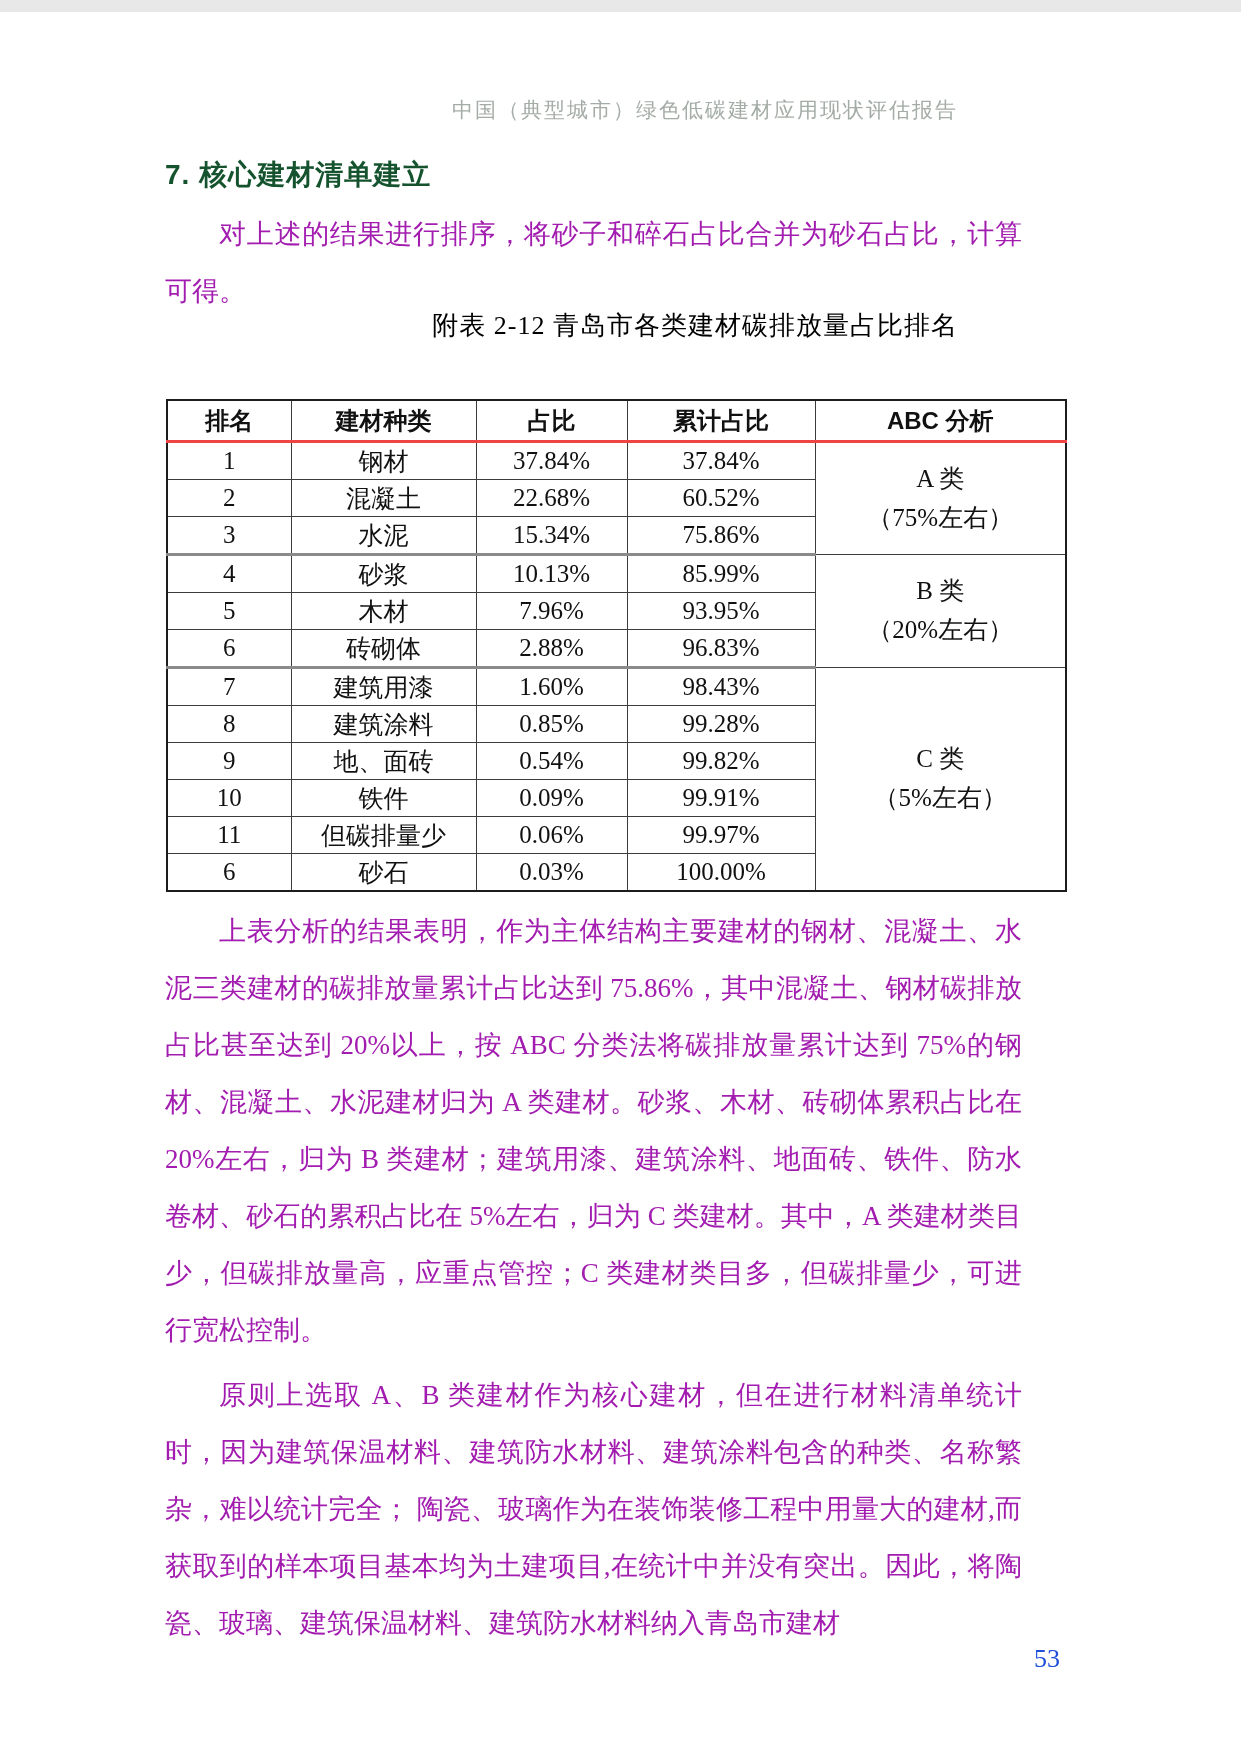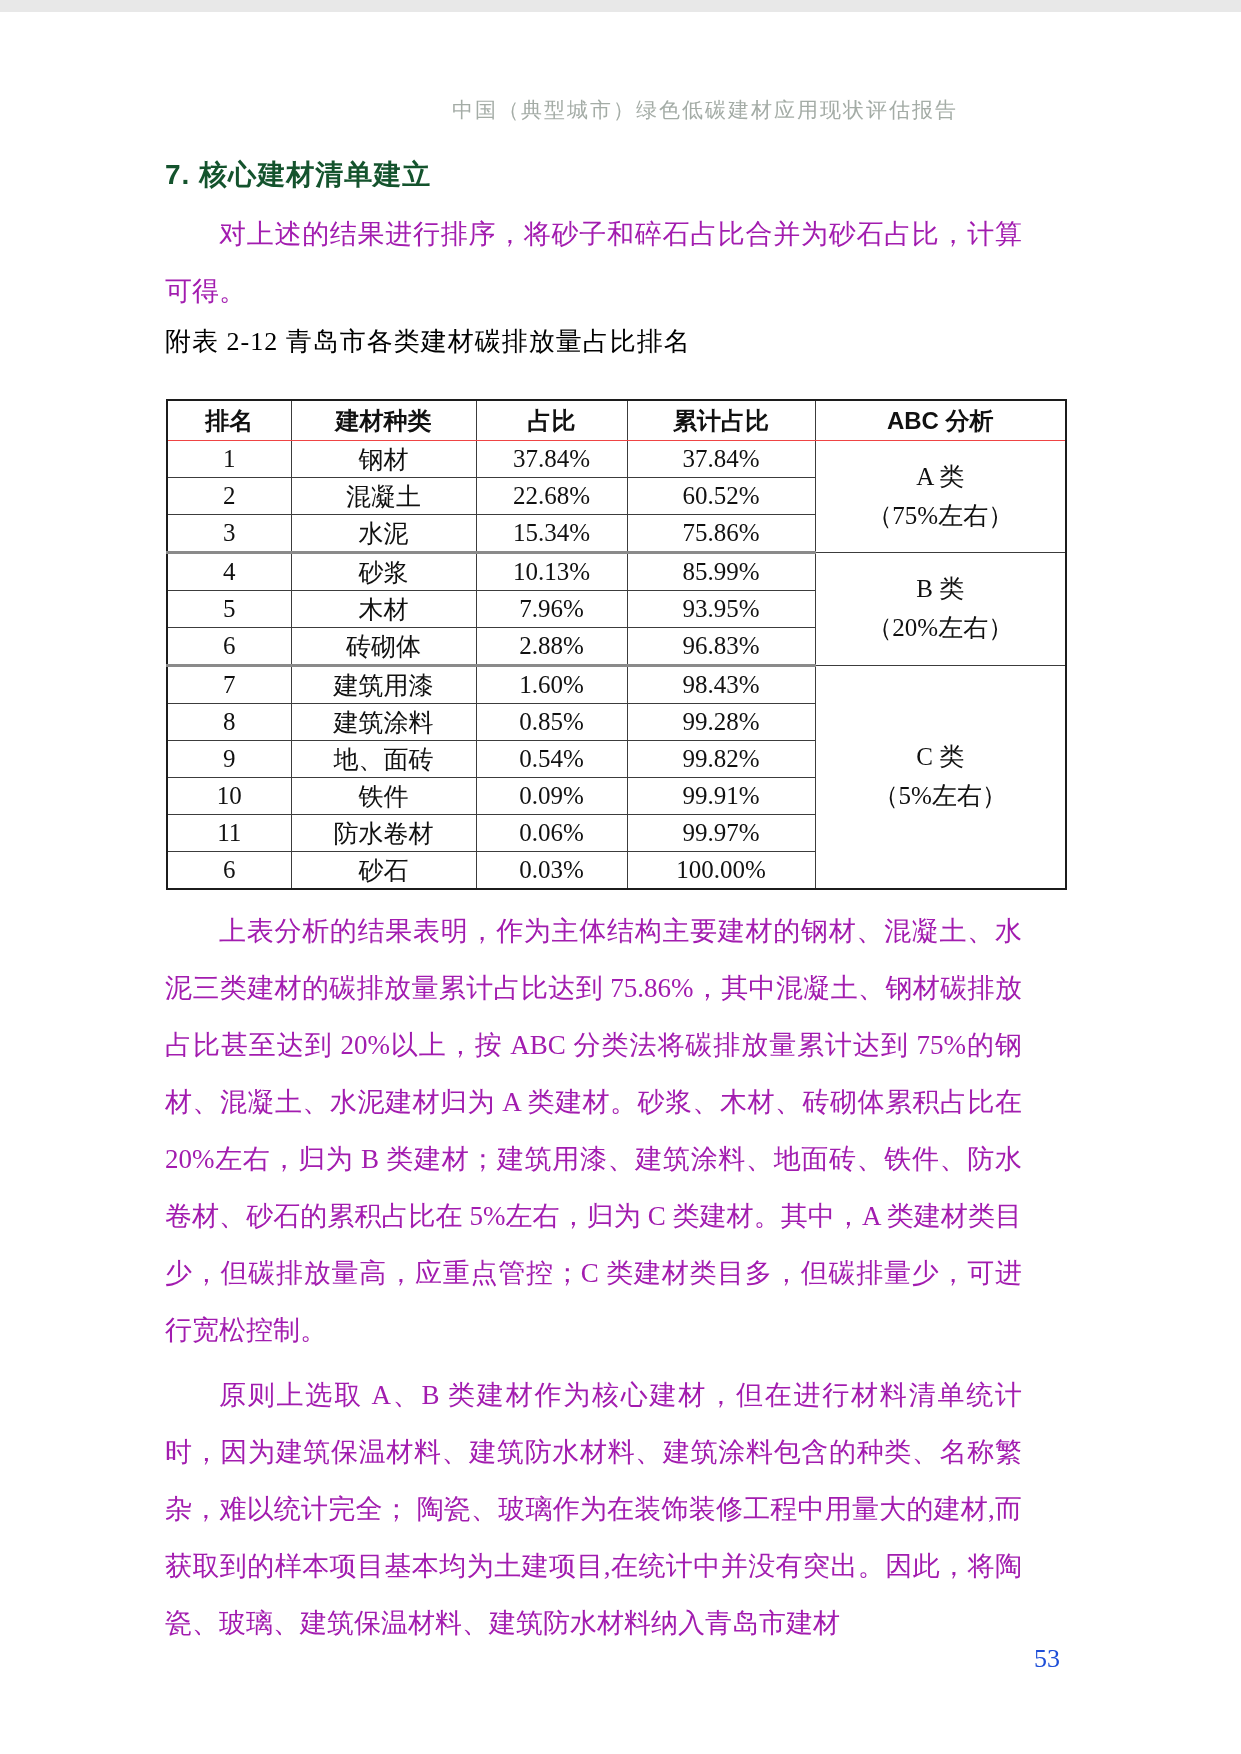--- a/index.html
+++ b/index.html
@@ -38,22 +38,22 @@
     text-indent: 2em;
     margin: 0;
     color: #a21caf;
   }
   .intro-wrap {
     position: absolute;
     top: 194px; left: 165px; width: 857px;
   }
   .table-caption {
     position: absolute;
-    top: 312px; left: 165px; width: 793px;
-    text-align: left;
+    top: 296px; left: 165px; width: 793px;
+    text-align: right;
     font-size: 26px;
     letter-spacing: 1px;
     color: #000000;
   }
   .materials-table {
     position: absolute;
     top: 387px; left: 166px;
     width: 899px;
     border-collapse: collapse;
     table-layout: fixed;
@@ -64,21 +64,21 @@
     text-align: center;
     vertical-align: middle;
     padding: 0;
     overflow: hidden;
   }
   .materials-table thead th {
     height: 39px;
     font-family: "Liberation Sans", "DejaVu Sans", sans-serif;
     font-size: 24px;
     font-weight: bold;
-    border-bottom: 1px solid #ef4444;
+    border-bottom: 3px solid #ef4444;
   }
   .materials-table tbody td { height: 36px; font-size: 25px; }
   .materials-table tr.group-end td { border-bottom: 3px solid #8a8a8a; }
   .abc-cell { font-size: 24px; }
   .abc-cell .abc-label { line-height: 1.55; }
   .abc-cell .abc-range { line-height: 1.55; }
   .after-table {
     position: absolute;
     top: 891px; left: 165px; width: 857px;
   }
@@ -191,21 +191,21 @@
         <td>99.82%</td>
       </tr>
       <tr>
         <td>10</td>
         <td>铁件</td>
         <td>0.09%</td>
         <td>99.91%</td>
       </tr>
       <tr>
         <td>11</td>
-        <td>防水卷材</td>
+        <td>但碳排量少</td>
         <td>0.06%</td>
         <td>99.97%</td>
       </tr>
       <tr>
         <td>6</td>
         <td>砂石</td>
         <td>0.03%</td>
         <td>100.00%</td>
       </tr>
     </tbody>

